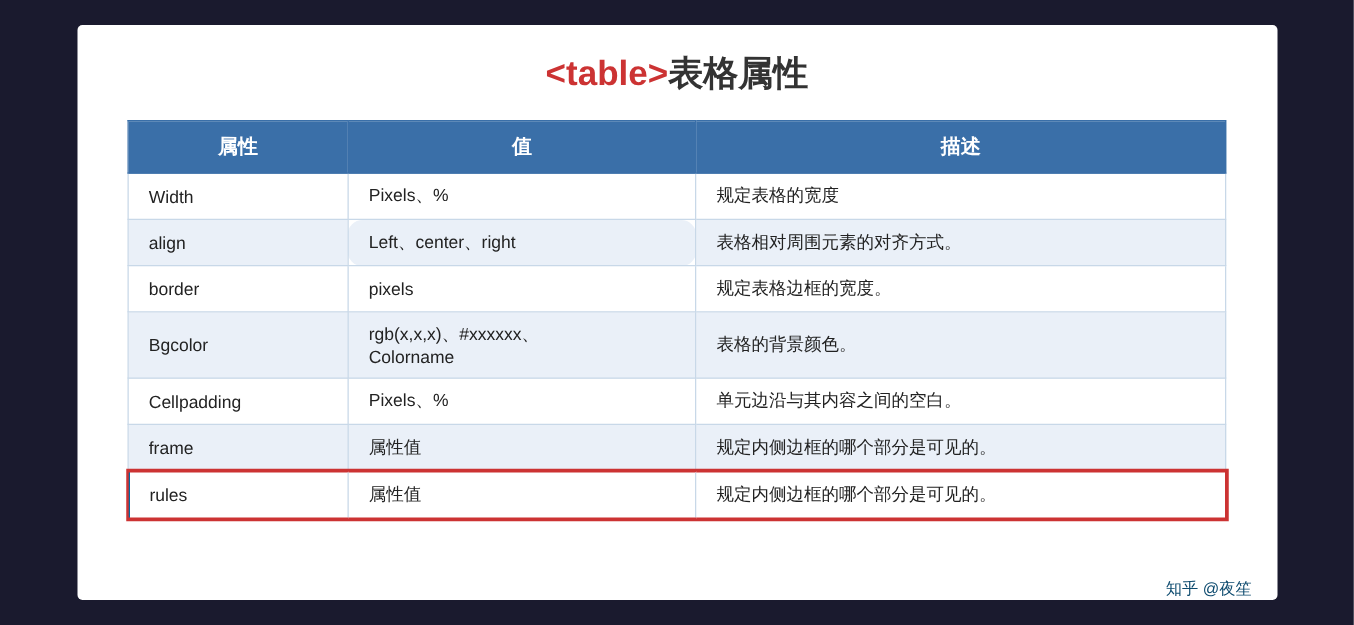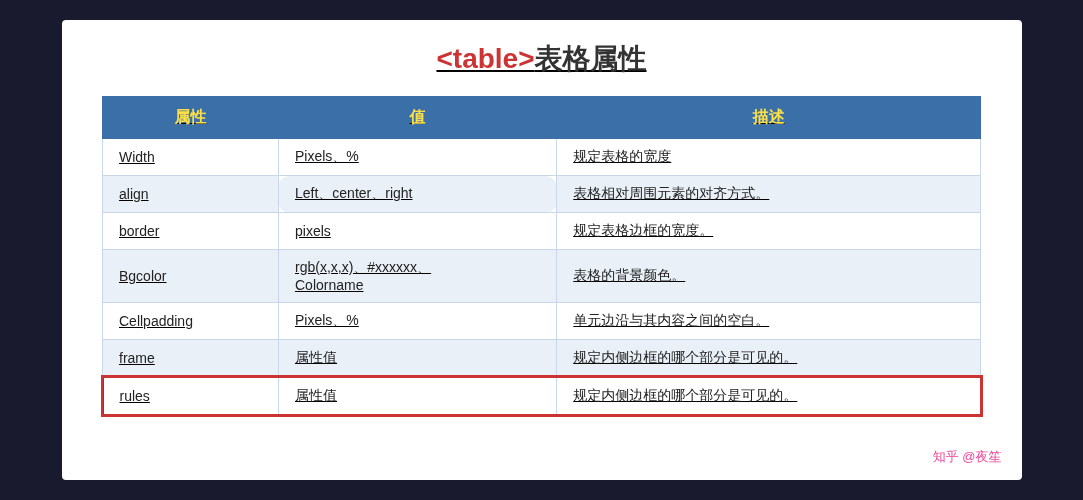--- a/index.html
+++ b/index.html
@@ -13,21 +13,20 @@
       font-family: 'Microsoft YaHei', 'SimHei', Arial, sans-serif;
       overflow: hidden;
     }
     .slide {
       width: 960px;
       height: 460px;
       background: #ffffff;
       border-radius: 4px;
       padding: 20px 40px 20px 40px;
       position: relative;
-      text-decoration: underline;
     }
     .title {
       text-align: center;
       font-size: 28px;
       font-weight: bold;
       margin-bottom: 18px;
       color: #333;
     }
     .title .tag {
       color: #cc3333;
@@ -35,21 +34,21 @@
     .title .text {
       color: #333;
     }
     table.attr-table {
       width: 100%;
       border-collapse: collapse;
       font-size: 14px;
     }
     table.attr-table thead tr {
       background: #3a6fa8;
-      color: #fde047;
+      color: #ffffff;
       margin-left: 16px;
     }
     table.attr-table thead th {
       padding: 10px 16px;
       text-align: center;
       font-size: 16px;
       font-weight: bold;
       border: 1px solid #3a6fa8;
     }
     table.attr-table tbody tr {
@@ -74,24 +73,24 @@
       border-bottom: 2px solid #cc3333;
     }
     table.attr-table tbody tr.highlighted td:first-child {
       border-left: 2px solid #0369a1;
     }
     table.attr-table tbody tr.highlighted td:last-child {
       border-right: 2px solid #cc3333;
     }
     .watermark {
       position: absolute;
-      bottom: 14px;
+      bottom: 0;
       right: 20px;
       font-size: 13px;
-      color: #ec4899;
+      color: #0c4a6e;
     }
   </style>
 </head>
 <body>
 
 <div class="slide">
   <h1 class="title">
     <span class="tag">&lt;table&gt;</span><span class="text">表格属性</span>
   </h1>
   <table class="attr-table">

